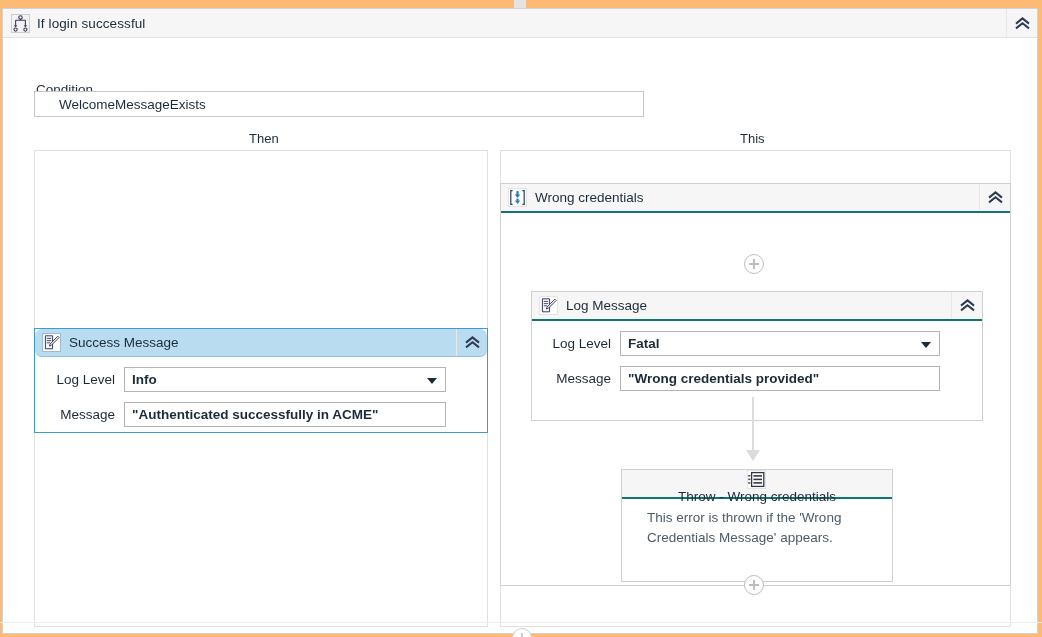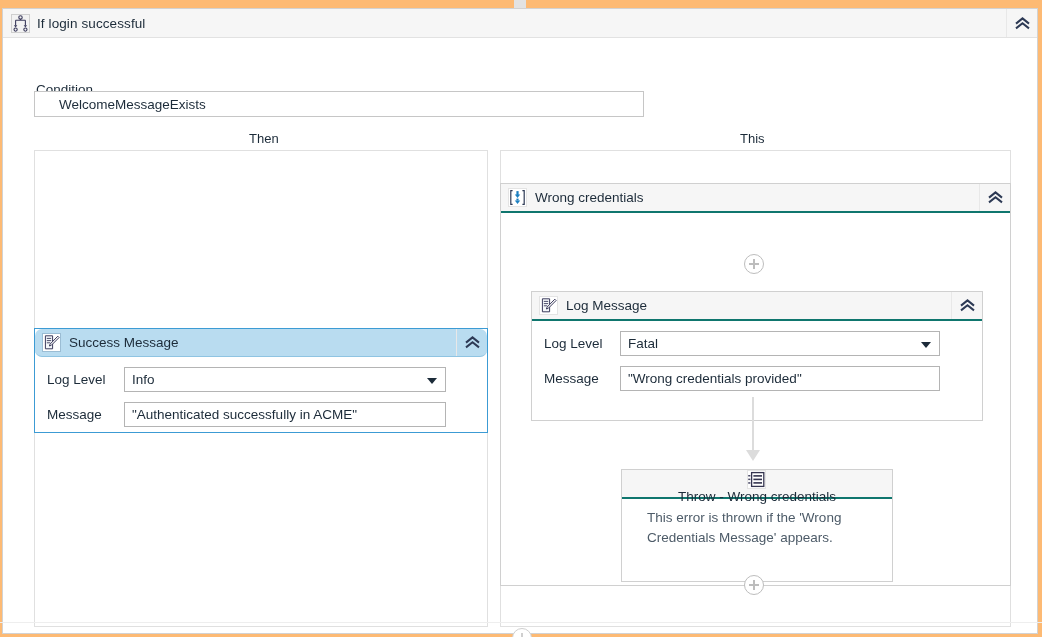--- a/index.html
+++ b/index.html
@@ -80,25 +80,25 @@
   
   .act.selected{border:1px solid #3c9bd4;}
   .act.selected > .act-header{
     background:#b9dcf0;border-bottom:1px solid #8fc4e2;border-radius:7px;
   }
 
   
   .log-body{padding:10px 12px 12px 12px;}
   .row{display:flex;align-items:center;margin-bottom:10px;}
   .row:last-child{margin-bottom:4px;}
-  .row .r-label{font-size:13.5px;color:#1c2b39;}
+  .row .r-label{font-size:13.5px;color:#1c2b39;text-align:right;}
   .field{
     position:relative;height:25px;border:1px solid #b4b4b4;background:#ffffff;
     box-sizing:border-box;display:flex;align-items:center;
-    padding-left:7px;font-size:13.5px;color:#1c2b39;
+    padding-left:7px;font-size:13.5px;color:#1c2b39;font-weight:bold;
   }
   .field.combo{padding-right:24px;}
   .caret{
     position:absolute;right:8px;top:50%;margin-top:-2px;
     width:0;height:0;border-left:5px solid transparent;border-right:5px solid transparent;
     border-top:6px solid #1c2b39;
   }
 
   
   .card-success{left:31px;top:319px;width:454px;height:105px;}

